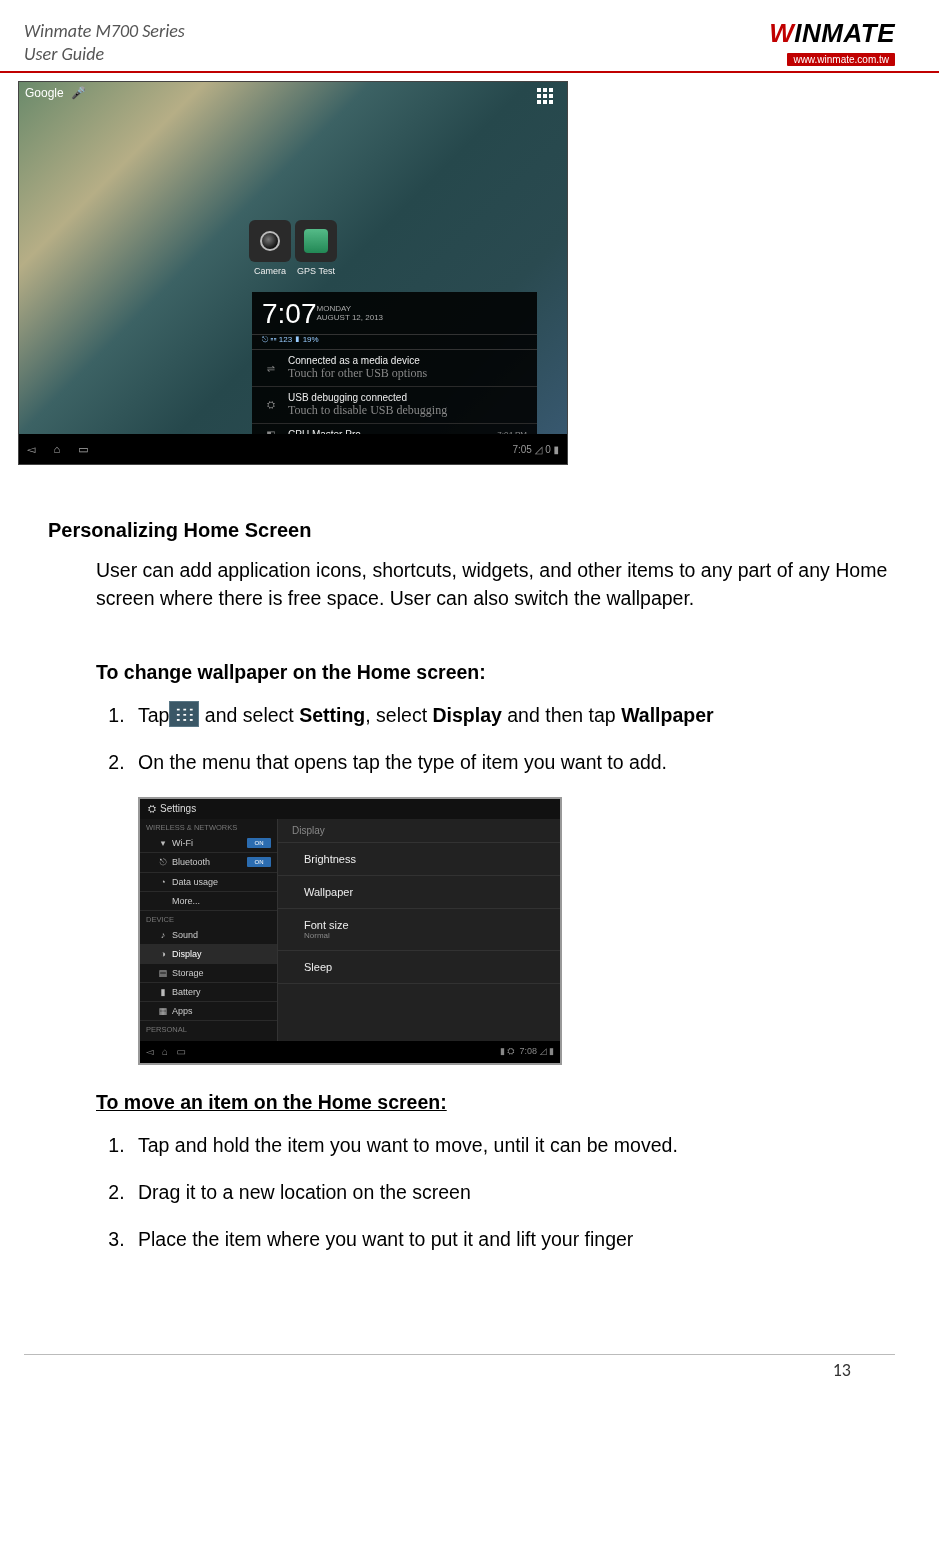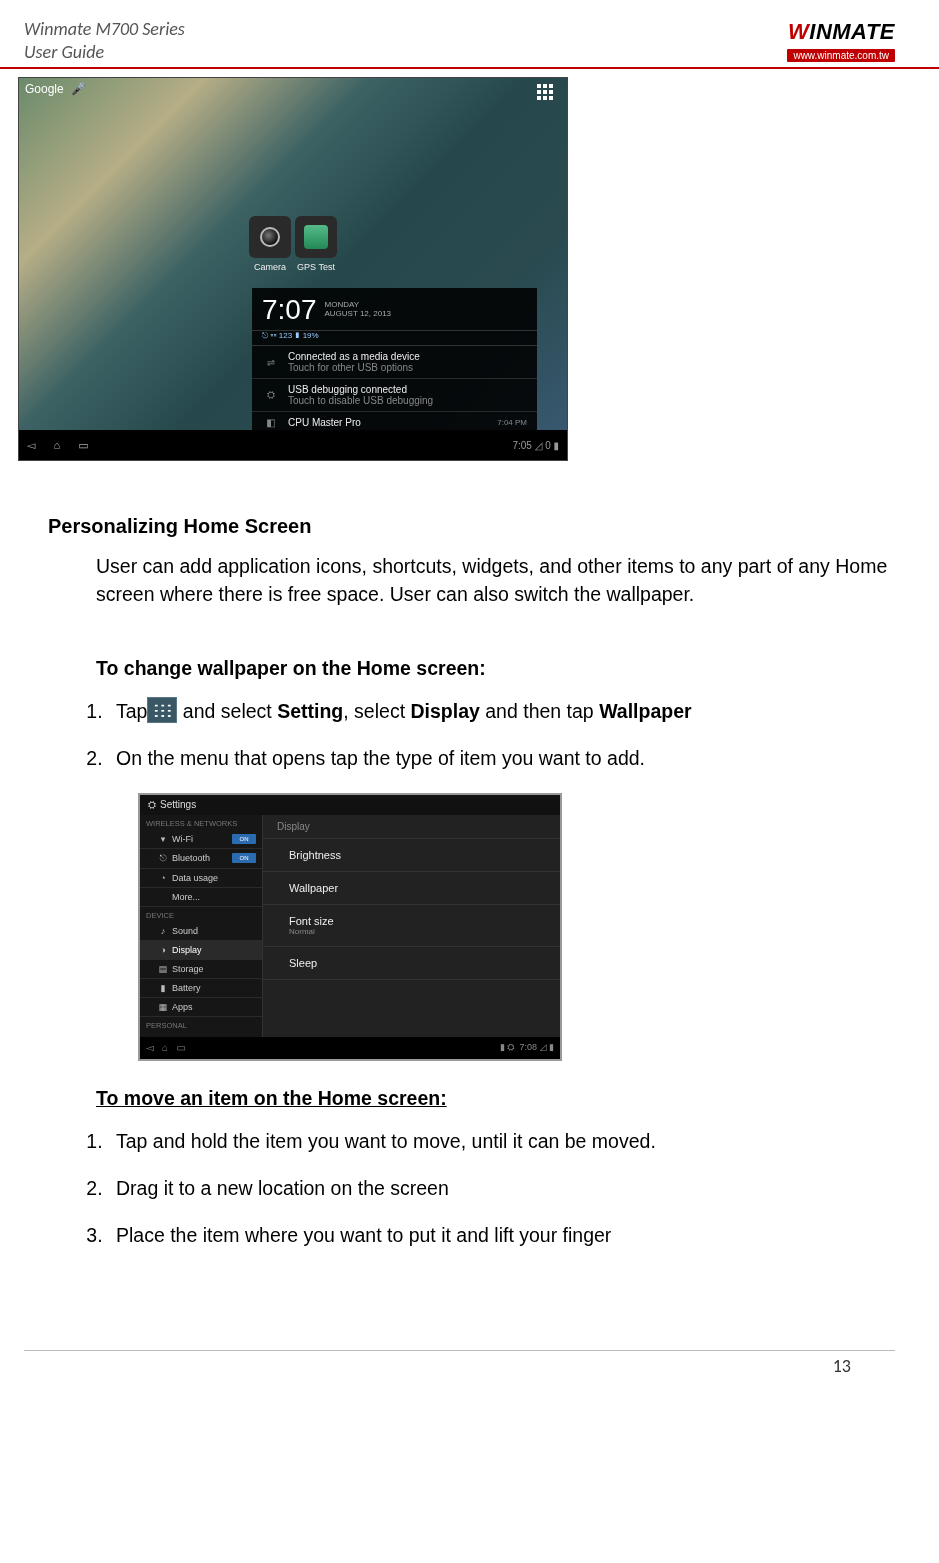--- a/index.html
+++ b/index.html
@@ -23,21 +23,21 @@
       font-style: italic;
       color: #555;
       font-size: 18px;
       line-height: 1.25;
     }
     .logo {
       text-align: right;
     }
     .logo-main {
       font-weight: 900;
-      font-size: 22px;
+      font-size: 26px;
       font-style: italic;
       letter-spacing: 0.5px;
       color: #000;
     }
     .logo-main .w-red { color: #c00000; }
     .logo-url {
       background: #c00000;
       color: #fff;
       font-size: 10px;
       padding: 1px 6px;
@@ -73,46 +73,46 @@
     .app-tile { width: 46px; text-align: center; color: #eee; font-size: 9px; }
     .app-tile .sq { width: 42px; height: 42px; background: #2a2a2a; border-radius: 6px; margin: 0 auto 4px; display: flex; align-items: center; justify-content: center; }
     .camera-dot { width: 20px; height: 20px; border-radius: 50%; background: radial-gradient(circle at 40% 40%, #777, #111 70%); border: 2px solid #bbb; }
     .gps-sq { width: 24px; height: 24px; background: linear-gradient(#5b8, #285); border-radius: 4px; }
 
     .notif-panel {
       position: absolute; top: 210px; right: 30px;
       width: 285px; background: rgba(0,0,0,0.88);
       color: #ddd; font-size: 10px;
     }
-    .notif-clock { display: flex; align-items: center; gap: 8px; padding: 6px 10px 4px; border-bottom: 1px solid #333; }
+    .notif-clock { display: flex; align-items: center; padding: 6px 10px 4px; border-bottom: 1px solid #333; }
     .notif-time { font-size: 28px; font-weight: 300; color: #fff; }
     .notif-date { font-size: 8px; color: #aaa; line-height: 1.1; }
     .notif-status-row { display: flex; gap: 6px; font-size: 8px; color: #9cf; padding: 0 10px 4px; border-bottom: 1px solid #333; }
     .notif-row { display: flex; align-items: center; gap: 8px; padding: 5px 10px; border-bottom: 1px solid #2a2a2a; }
     .notif-row .nicon { width: 18px; text-align: center; color: #888; }
     .notif-row .ntxt .t { color: #eee; font-size: 10px; }
-    .notif-row .ntxt .s { color: #888; font-size: 10px; }
+    .notif-row .ntxt .s { color: #888; font-size: 12px; font-family: Liberation Serif, serif; }
     .notif-row .time-right { margin-left: auto; font-size: 8px; color: #888; }
 
     .shot1-navbar {
       position: absolute; bottom: 0; left: 0; right: 0;
       height: 30px; background: #000;
       display: flex; align-items: center;
       color: #aaa; font-size: 11px; padding: 0 8px;
     }
     .nav-left { display: flex; gap: 18px; }
     .nav-right { margin-left: auto; font-size: 10px; color: #999; }
 
     
     .body-content { padding: 18px 48px 40px 48px; }
     .h2 { font-weight: bold; font-size: 20px; margin: 36px 0 14px 0; }
     .para { font-size: 19.5px; line-height: 1.45; margin-left: 48px; margin-right: 0; }
     .h3 { font-weight: bold; font-size: 19.5px; margin: 48px 0 18px 48px; }
     .h3u { font-weight: bold; font-size: 19.5px; margin: 18px 0 18px 48px; text-decoration: underline; }
-    ol.steps { list-style: decimal; margin-left: 60px; font-size: 19.5px; }
+    ol.steps { list-style: decimal; margin-left: 82px; font-size: 19.5px; }
     ol.steps > li { margin-bottom: 20px; padding-left: 8px; line-height: 1.4; }
     .apps-inline {
       display: inline-block; width: 30px; height: 26px;
       background: #3a5766;
       border: 1px solid #5a7786;
       vertical-align: middle;
       position: relative;
       top: -2px;
     }
     .apps-inline::before {
@@ -128,21 +128,21 @@
       border: 2px solid #999;
       background: #1e1e1e;
       margin: 8px 0 26px 90px;
       display: flex; flex-direction: column;
       font-size: 10px; color: #ccc;
       position: relative;
       overflow: hidden;
     }
     .shot2-title { background: #111; padding: 4px 8px; font-size: 10px; color: #ddd; display: flex; align-items: center; gap: 4px; }
     .shot2-body { flex: 1; display: flex; min-height: 0; }
-    .shot2-side { width: 123px; background: #161616; border-right: 1px solid #333; font-size: 9px; overflow: hidden; }
+    .shot2-side { width: 138px; background: #161616; border-right: 1px solid #333; font-size: 9px; overflow: hidden; }
     .shot2-cat { color: #777; font-size: 7.5px; padding: 4px 6px 2px; }
     .shot2-item { padding: 4px 6px 4px 18px; border-bottom: 1px solid #2a2a2a; display: flex; align-items: center; gap: 4px; }
     .shot2-item .ico { width: 10px; display: inline-block; text-align: center; color: #bbb; }
     .shot2-item.sel { background: #2a2a2a; color: #fff; }
     .toggle { margin-left: auto; width: 24px; height: 10px; background: #2b6cb0; border-radius: 1px; color: #fff; font-size: 6px; text-align: center; line-height: 10px; }
     .shot2-main { flex: 1; background: #222; }
     .shot2-main-hd { padding: 6px 14px; color: #888; font-size: 10px; border-bottom: 1px solid #333; }
     .shot2-main-item { padding: 10px 26px; border-bottom: 1px solid #323232; font-size: 11px; color: #eee; }
     .shot2-main-item .sub { color: #888; font-size: 8px; }
     .shot2-nav {

